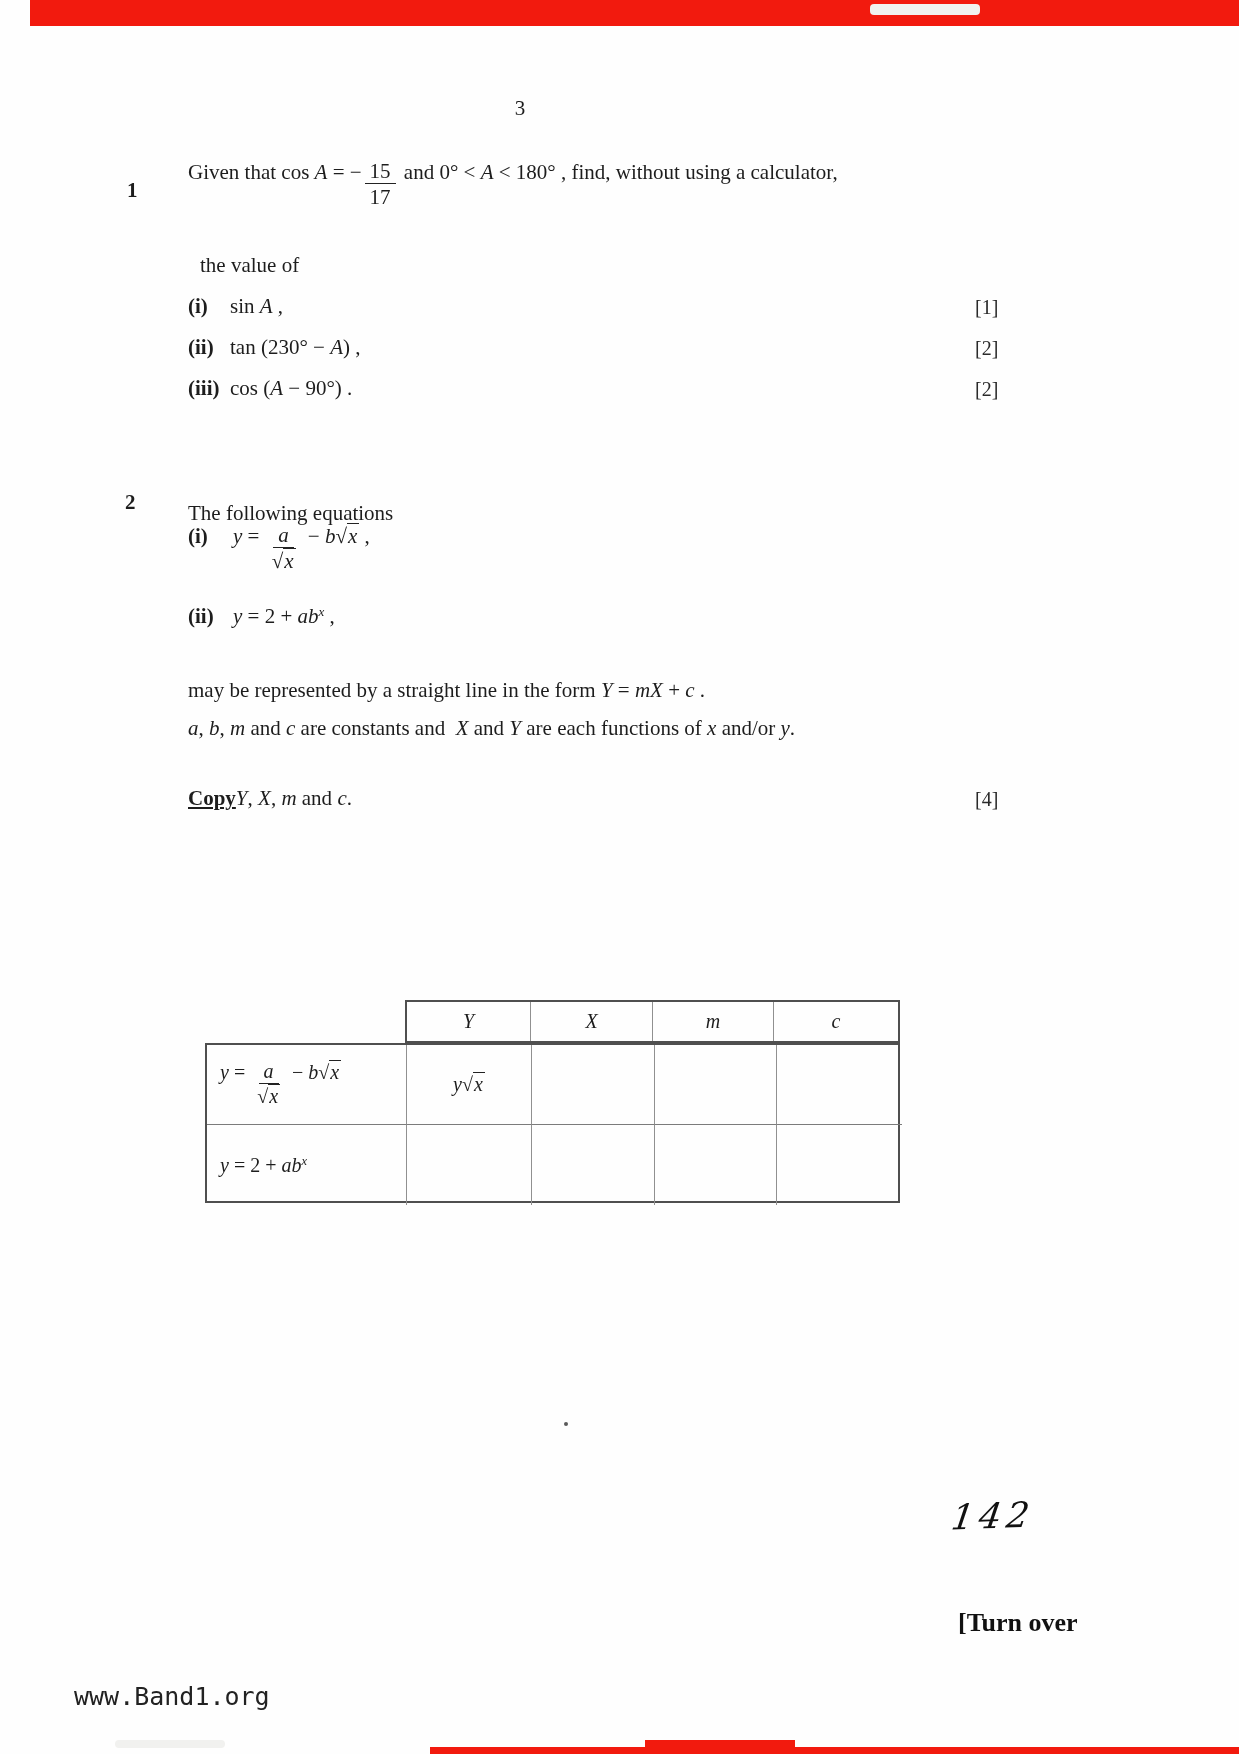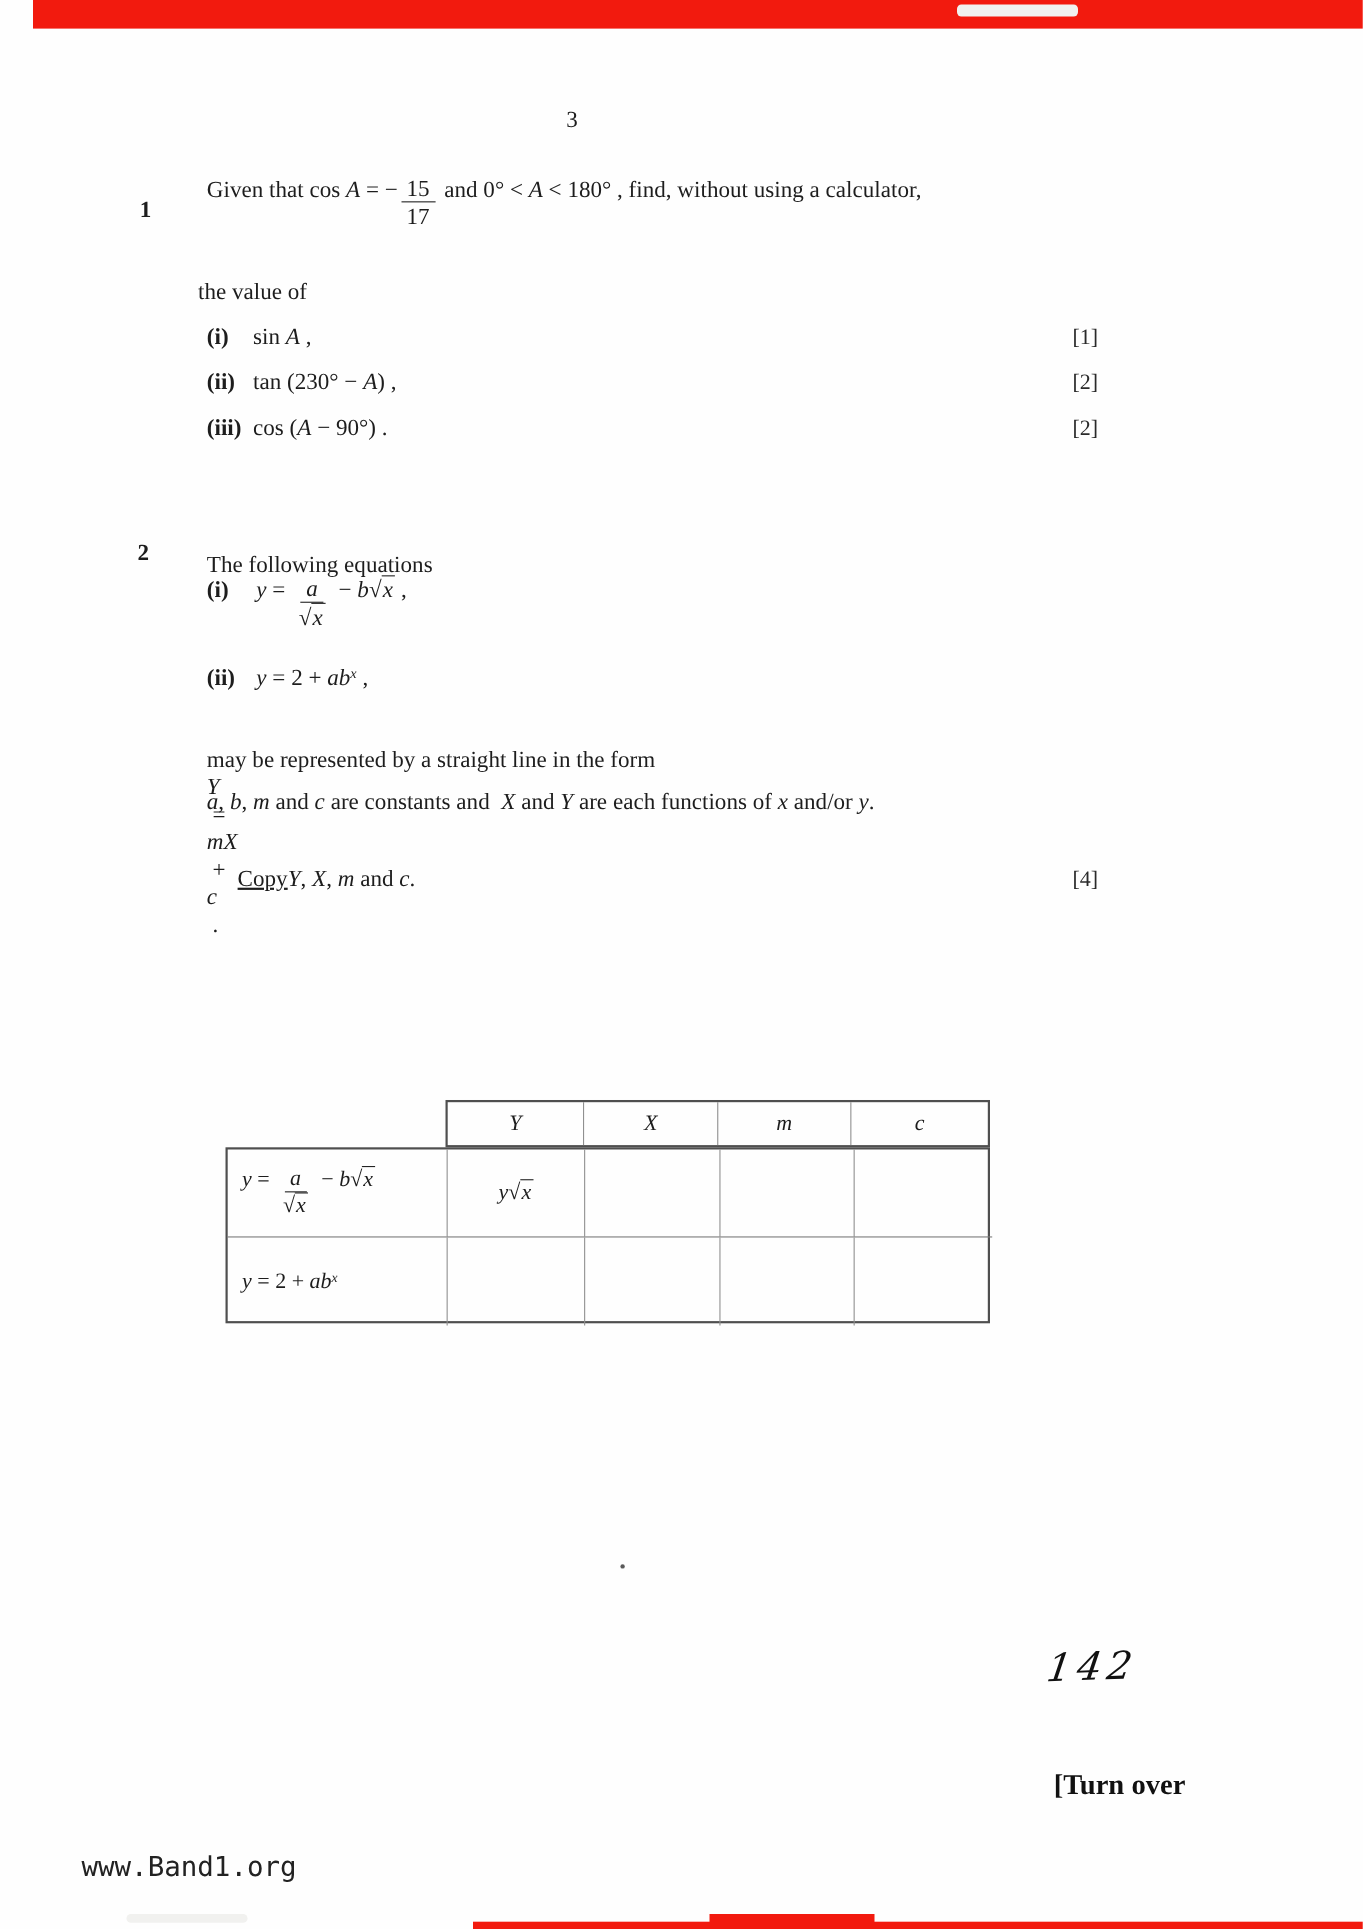--- a/index.html
+++ b/index.html
@@ -85,21 +85,21 @@
   <div class="abs noise" style="left:115px;top:1740px;width:110px;height:8px;"></div>
 
   <div class="abs t21" style="left:0;top:95px;width:1040px;text-align:center;">3</div>
 
   <div class="abs qnum" style="left:127px;top:178px;">1</div>
 
   <div class="abs mline" style="left:188px;top:160px;">
     <span class="pre">Given that cos </span><span class="mi pre">A</span><span class="pre"> = −</span><span class="frac"><span class="fnum">15</span><span class="fden">17</span></span><span class="pre"> and 0° &lt; </span><span class="mi pre">A</span><span class="pre"> &lt; 180° , find, without using a calculator,</span>
   </div>
 
-  <div class="abs t21" style="left:180px;top:252px;">the value of</div>
+  <div class="abs t21" style="left:200px;top:252px;">the value of</div>
 
   <div class="abs mline" style="left:188px;top:294px;">
     <span class="itemlabel pre" style="width:42px;">(i)</span><span class="pre">sin </span><span class="mi pre">A</span><span class="pre"> ,</span>
   </div>
   <div class="abs marks" style="left:975px;top:296px;">[1]</div>
 
   <div class="abs mline" style="left:188px;top:335px;">
     <span class="itemlabel pre" style="width:42px;">(ii)</span><span class="pre">tan (230° − </span><span class="mi pre">A</span><span class="pre">) ,</span>
   </div>
   <div class="abs marks" style="left:975px;top:337px;">[2]</div>
@@ -113,30 +113,30 @@
   <div class="abs t21" style="left:188px;top:500px;font-family:Liberation Serif, serif;">The following equations</div>
 
   <div class="abs mline" style="left:188px;top:524px;">
     <span class="itemlabel pre" style="width:45px;">(i)</span><span class="mi pre">y</span><span class="pre"> = </span><span class="frac"><span class="fnum mi">a</span><span class="fden sq"><span class="sqsign">√</span><span class="radx">x</span></span></span><span class="pre"> − </span><span class="mi pre">b</span><span class="sq"><span class="sqsign">√</span><span class="radx">x</span></span><span class="pre"> ,</span>
   </div>
 
   <div class="abs mline" style="left:188px;top:604px;">
     <span class="itemlabel pre" style="width:45px;">(ii)</span><span class="mi pre">y</span><span class="pre"> = 2 + </span><span class="mi pre">ab</span><sup>x</sup><span class="pre"> ,</span>
   </div>
 
-  <div class="abs mline" style="left:188px;top:678px;flex-direction:column;">
+  <div class="abs mline" style="left:188px;top:678px;">
     <span class="pre">may be represented by a straight line in the form </span><span class="mi pre">Y</span><span class="pre"> = </span><span class="mi pre">mX</span><span class="pre"> + </span><span class="mi pre">c</span><span class="pre"> .</span>
   </div>
 
   <div class="abs mline" style="left:188px;top:716px;">
     <span class="mi pre">a</span><span class="pre">, </span><span class="mi pre">b</span><span class="pre">, </span><span class="mi pre">m</span><span class="pre"> and </span><span class="mi pre">c</span><span class="pre"> are constants and  </span><span class="mi pre">X</span><span class="pre"> and </span><span class="mi pre">Y</span><span class="pre"> are each functions of </span><span class="mi pre">x</span><span class="pre"> and/or </span><span class="mi pre">y</span><span class="pre">.</span>
   </div>
 
   <div class="abs mline" style="left:188px;top:786px;">
-    <span class="pre" style="font-weight:normal;text-decoration:underline;margin-left:28px;">Copy</span><span class="mi pre">Y</span><span class="pre">, </span><span class="mi pre">X</span><span class="pre">, </span><span class="mi pre">m</span><span class="pre"> and </span><span class="mi pre">c</span><span class="pre">.</span>
+    <span class="pre" style="font-weight:bold;text-decoration:underline;">Copy</span><span class="mi pre">Y</span><span class="pre">, </span><span class="mi pre">X</span><span class="pre">, </span><span class="mi pre">m</span><span class="pre"> and </span><span class="mi pre">c</span><span class="pre">.</span>
   </div>
   <div class="abs marks" style="left:975px;top:788px;">[4]</div>
 
   <div class="abs thead" style="left:405px;top:1000px;width:495px;height:43px;">
     <div class="thcell" style="width:125px;">Y</div>
     <div class="thcell" style="width:123px;">X</div>
     <div class="thcell" style="width:122px;">m</div>
     <div class="thcell" style="width:125px;">c</div>
   </div>
 

